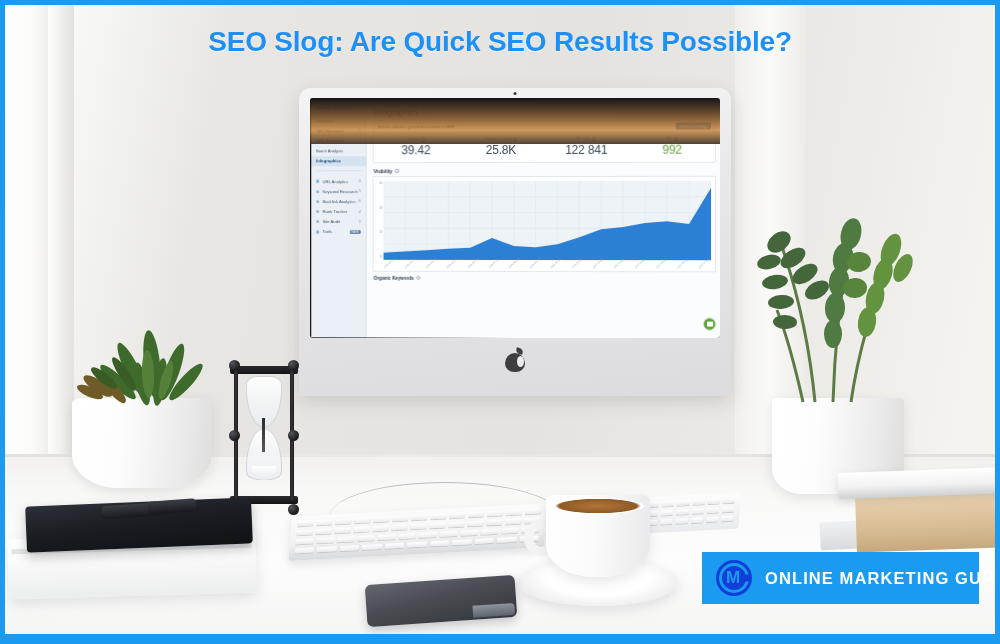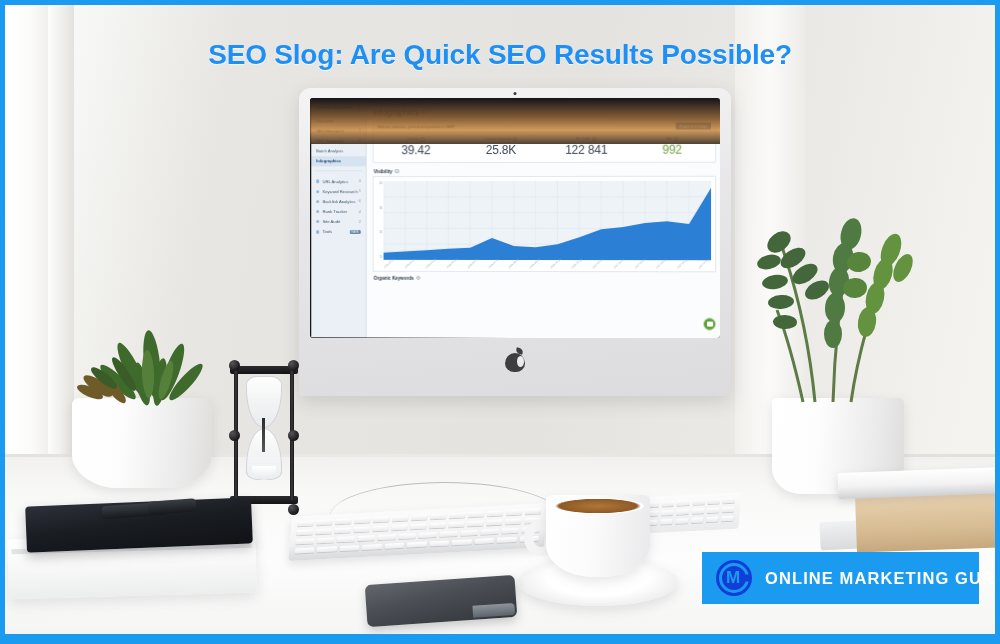--- a/index.html
+++ b/index.html
@@ -54,21 +54,21 @@
     background: linear-gradient(180deg,#f1f0ee 0%, #f8f8f7 18%, #fdfdfd 55%, #f4f4f3 100%);
   }
   .desk-edge {
     position: absolute; left: 0; top: 0; width: 1000px; height: 3px;
     background: linear-gradient(90deg,#dcdbd7,#e9e8e5 40%,#d9d8d4);
     opacity: .7;
   }
 
   
   .headline {
-    position: absolute; left: 0; top: 39px; width: 1000px;
+    position: absolute; left: 0; top: 26px; width: 1000px;
     text-align: center;
     font-size: 28px; font-weight: bold;
     color: #1e90f5;
     letter-spacing: -0.2px;
     text-shadow: 0 1px 1px rgba(255,255,255,.7);
     z-index: 40;
   }
 
   
   .imac {

